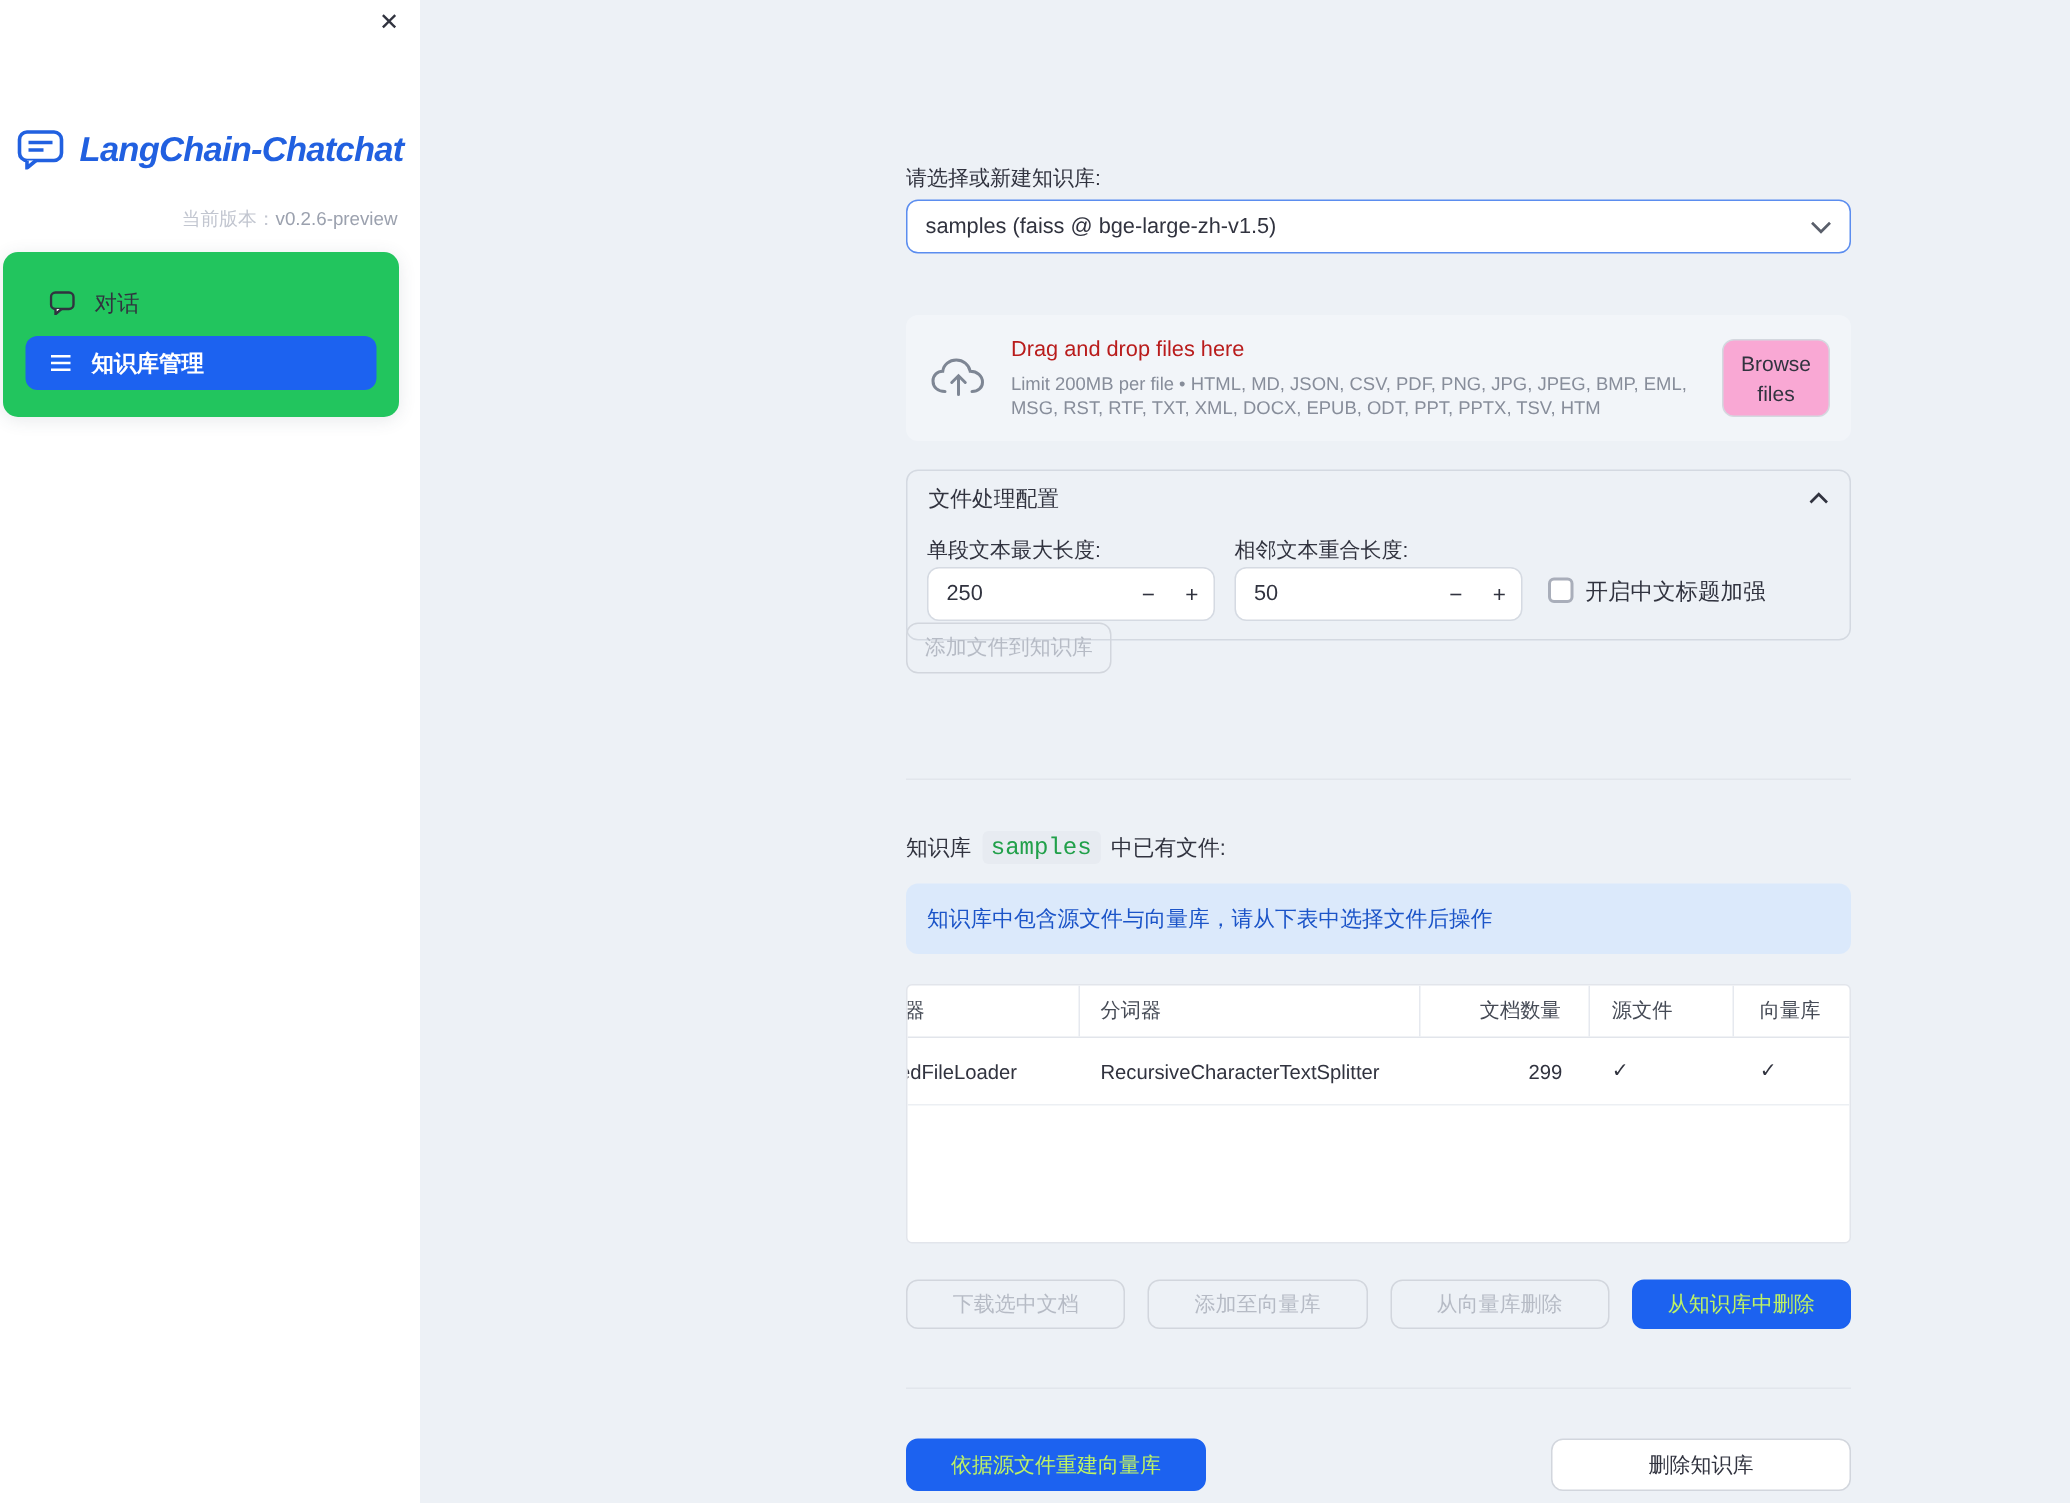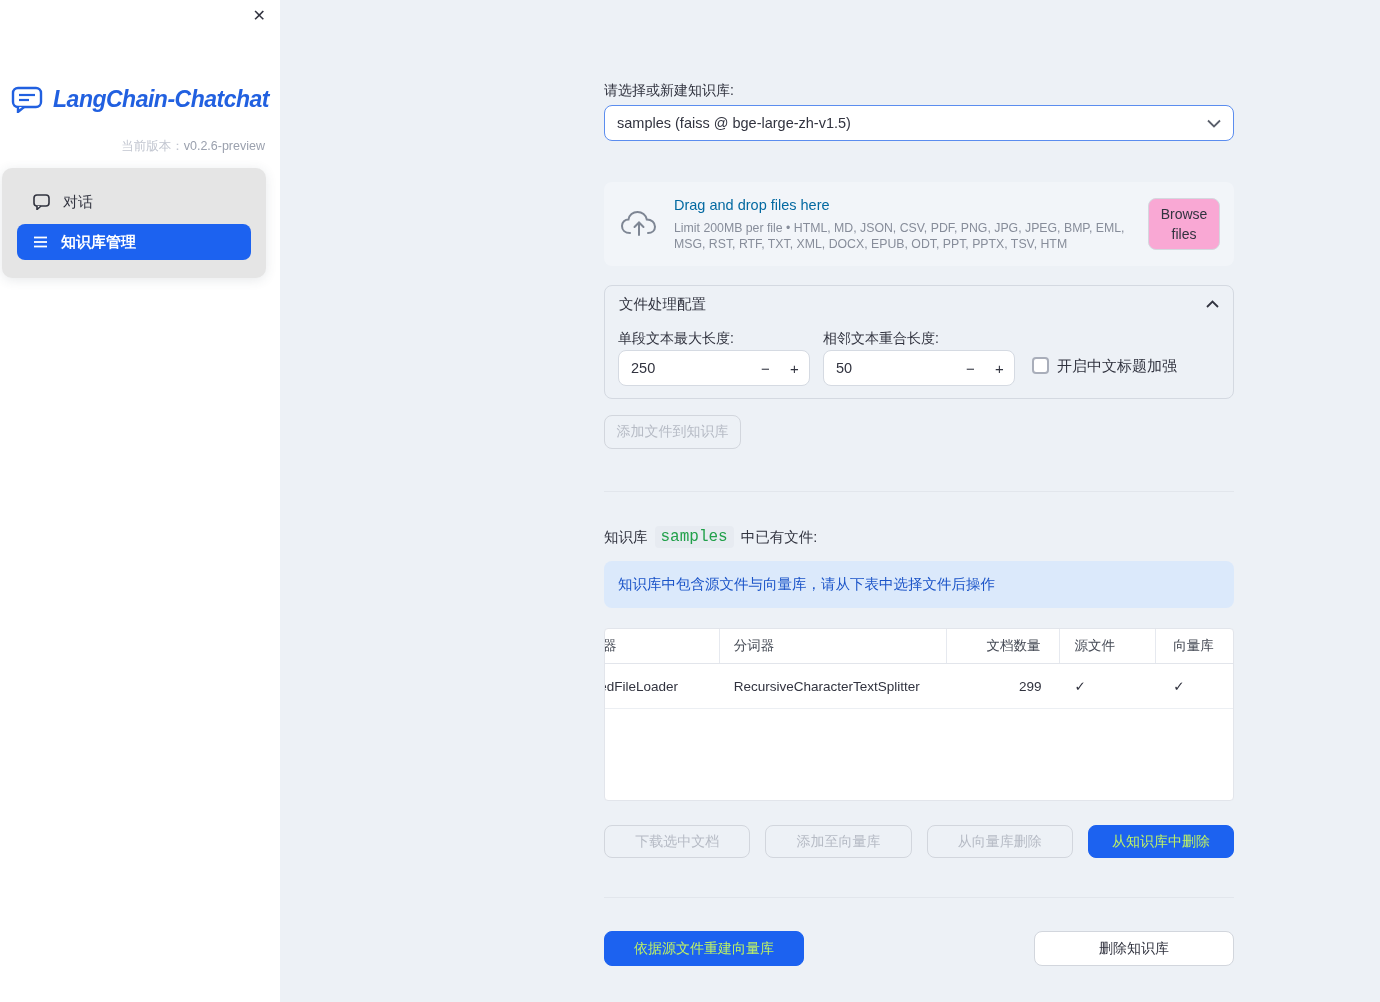--- a/index.html
+++ b/index.html
@@ -31,52 +31,52 @@
     font-size:23px; font-style:italic; font-weight:bold;
     color:#2160e0; letter-spacing:-0.5px; white-space:nowrap;
   }
   .version-row {
     position:absolute; top:138px; right:15px;
     font-size:12.5px; color:#9ba1ae; text-align:right;
   }
   .version-label { color:#c2c6d0; }
   .nav-card {
     position:absolute; left:2px; top:168px; width:264px;
-    background:#e5e5e5; border-radius:10px;
+    background:#22c55e; border-radius:10px;
     box-shadow:0 2px 12px rgba(60,70,90,.12);
     padding:12px 0 14px 0;
   }
   .nav-item {
     height:36px; margin:4px 15px; display:flex; align-items:center;
     gap:13px; padding-left:16px; border-radius:8px; cursor:pointer;
     font-size:15px; color:#31333f;
   }
   .nav-item.active { background:#1c62f0; color:#ffffff; font-weight:bold; }
   .nav-item svg { flex:0 0 auto; }
 
   
   .content { position:absolute; left:604px; top:0; width:630px; height:100%; }
-  .blk { position:absolute; left:0; width:630px; }
+  .blk { position:absolute; left:0; width:630px;margin-top:28px; }
 
   .field-label { font-size:14px; color:#31333f; }
 
   
   .selectbox {
     top:105px; height:36px; background:#fff; border:1px solid #5b8def;
     border-radius:8px; display:flex; align-items:center; justify-content:space-between;
     padding:0 12px; cursor:pointer; font-size:14.5px;
   }
 
   
   .uploader {
     top:182px; height:84px; background:#f2f5f9; border-radius:8px;
     display:flex; align-items:center; padding:0 14px 0 16px; gap:16px;
   }
   .uploader-texts { flex:1; }
-  .drag-text { font-size:14.5px; color:#0369a1; }
+  .drag-text { font-size:14.5px; color:#b91c1c; }
   .limit-text { font-size:12.3px; color:#878d9a; line-height:16px; margin-top:7px; max-width:478px; }
   .browse-btn {
     width:72px; height:52px; background:#f9a8d4; border:1px solid #d4d8df;
     border-radius:8px; font-size:14px; color:#31333f; cursor:pointer;
     line-height:1.45; font-family:inherit;
   }
 
   
   .expander {
     top:285px; height:114px; border:1px solid #d4d9e1; border-radius:8px;

